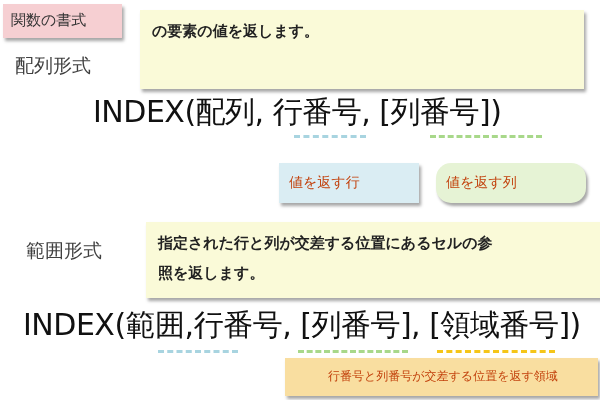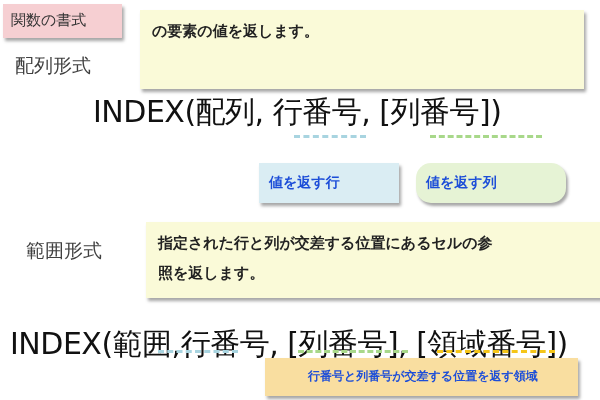--- a/index.html
+++ b/index.html
@@ -18,21 +18,21 @@
   .desc {
     background:#fafad8; font-size:15px; line-height:30px; padding:6px 12px;
     color:#222; font-weight:bold;
   }
   .formula {
     font-size:30px; color:#111; white-space:nowrap; letter-spacing:-0.5px;
     font-family: "DejaVu Sans", sans-serif;
   }
   .dash { height:0; border-top:3px dashed; }
   .note {
-    font-size:14px; font-weight:bold; line-height:38px; padding-left:10px; color:#1d4ed8;
+    font-size:14px; font-weight:normal; line-height:38px; padding-left:10px; color:#c2410c;margin-left:20px;
   }
   .note-blue { background:#daedf3; }
   .note-green { background:#e6f3d5;border-radius:15px; }
   .note-orange { background:#f9dea0; font-size:12px; line-height:36px; padding-left:8px;}
 </style>
 </head>
 <body>
 
 <div class="abs box title-tag">関数の書式</div>
 
@@ -44,17 +44,17 @@
 <div class="abs dash" style="left:294px; top:135px; width:72px; border-color:#a8d4e0;"></div>
 <div class="abs dash" style="left:430px; top:135px; width:112px; border-color:#a8d88a;"></div>
 <div class="abs box note note-blue" style="left:259px; top:163px; width:140px; height:40px;">値を返す行</div>
 <div class="abs box note note-green" style="left:416px; top:163px; width:150px; height:40px;">値を返す列</div>
 
 <div class="abs label" style="left:26px; top:238px;">範囲形式</div>
 <div class="abs box desc" style="left:146px; top:222px; width:504px; height:76px;">
   <div>指定された行と列が交差する位置にあるセルの参</div>
   <div>照を返します。</div>
 </div>
-<div class="abs formula" style="left:10px; top:305px;margin-top:19px;">INDEX(範囲,行番号, [列番号], [領域番号])</div>
+<div class="abs formula" style="left:23px; top:305px;">INDEX(範囲,行番号, [列番号], [領域番号])</div>
 <div class="abs dash" style="left:158px; top:350px; width:80px; border-color:#a8d4e0;"></div>
 <div class="abs dash" style="left:298px; top:350px; width:110px; border-color:#a8d88a;"></div>
 <div class="abs dash" style="left:437px; top:350px; width:118px; border-color:#f5c518;"></div>
 <div class="abs box note note-orange" style="left:265px; top:358px; width:313px; height:38px;padding-left:43px;">行番号と列番号が交差する位置を返す領域</div>
 
 </body></html>

